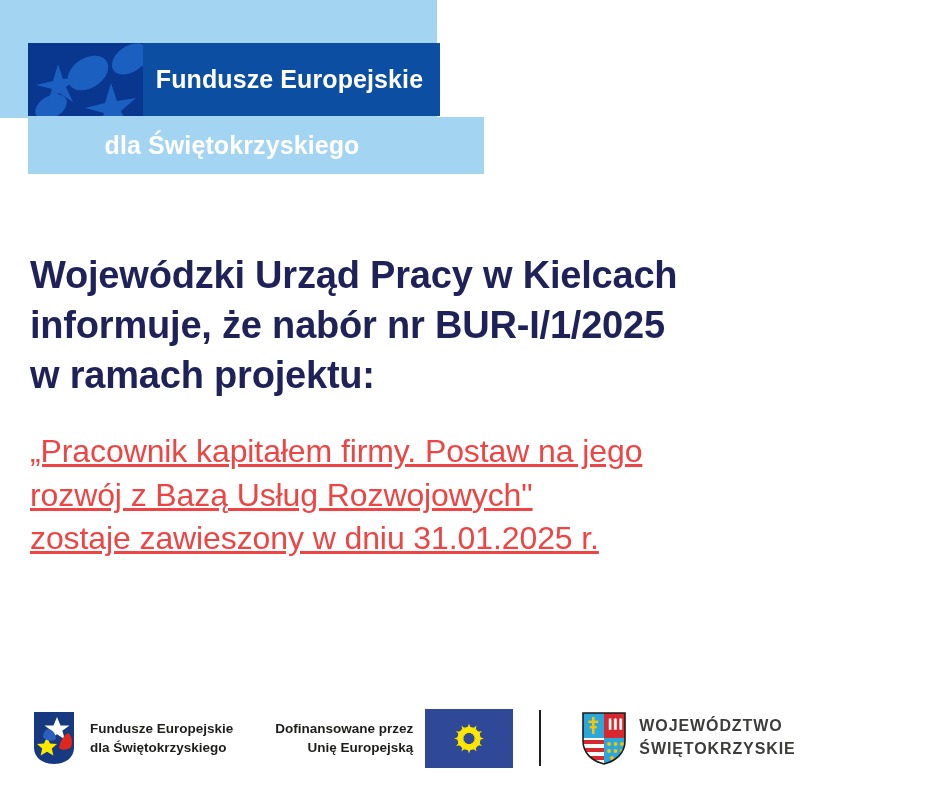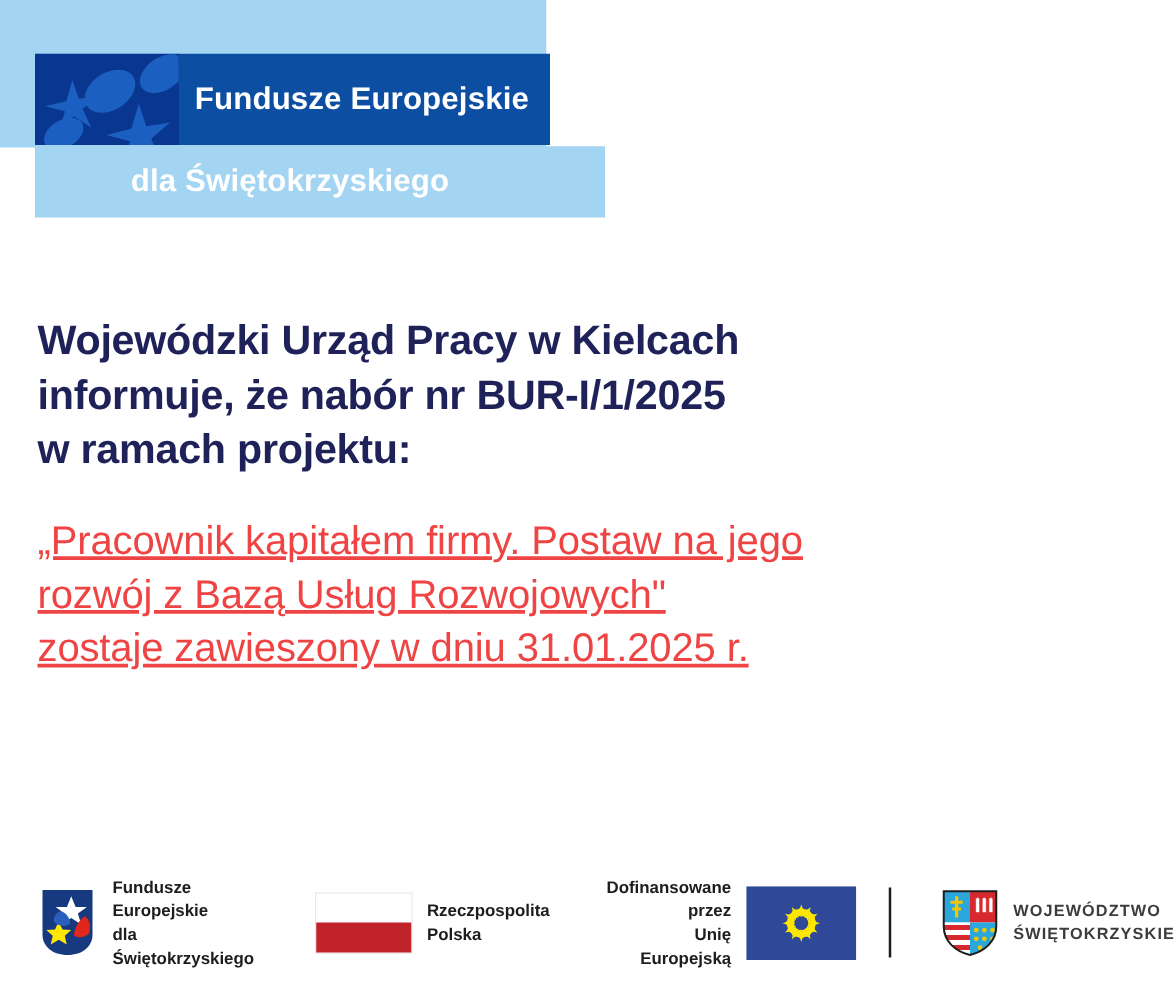--- a/index.html
+++ b/index.html
@@ -95,21 +95,21 @@
   
   #main-content {
     position: absolute;
     left: 30px;
     top: 250px;
     width: 860px;
   }
   .headline {
     color: #1f2259;
     font-weight: bold;
-    font-size: 33px;
+    font-size: 38px;
     line-height: 1.32;
     margin: 0 0 30px 0;
     white-space: pre-line;
     letter-spacing: -0.2px;
   }
   .paragraph {
     color: #ef4444;
     font-weight: normal;
     font-size: 32px;
     line-height: 1.35;
@@ -146,21 +146,21 @@
     line-height: 1.42;
     white-space: pre-line;
     margin-left: 12px;
   }
   .footer-text.right-aligned {
     text-align: right;
     margin-left: 0;
     margin-right: 12px;
   }
   .footer-text.voiv {
-    font-size: 13px;
+    font-size: 16px;
     letter-spacing: 0.9px;
     color: #3c3c3b;
     font-weight: bold;
   }
 
   .pl-flag {
     width: 78px;
     height: 49px;
     border: 1px solid #e8e8e8;
     box-sizing: border-box;
@@ -225,28 +225,20 @@
         <path d="M27 7 L30.5 15.5 L39.5 15.5 L32.3 20.8 L35 29.5 L27 24.3 L19 29.5 L21.7 20.8 L14.5 15.5 L23.5 15.5 Z" fill="#ffffff"></path>
         <path d="M17 27 L20 33.5 L27 34 L21.8 38.5 L23.4 45.5 L17 41.8 L10.6 45.5 L12.2 38.5 L7 34 L14 33.5 Z" fill="#ffe800"></path>
         <path d="M38 23 C42 26 43 32 41 37 C38 40 32 41 29 38 C30 32 33 26 38 23 Z" fill="#e1261c"></path>
         <path d="M18 19 C23 20 26 24 26 29 C22 32 16 31 13 27 C13 23 15 20 18 19 Z" fill="#2a5fbf"></path>
       </svg>
     </span>
     <div class="footer-text">Fundusze Europejskie
 dla Świętokrzyskiego</div>
   </div>
 
-  <div class="footer-logo fl-poland">
-    <div class="pl-flag">
-      <div class="pl-flag-white"></div>
-      <div class="pl-flag-red"></div>
-    </div>
-    <div class="footer-text">Rzeczpospolita
-Polska</div>
-  </div>
 
   <div class="footer-logo fl-eu">
     <div class="footer-text right-aligned">Dofinansowane przez
 Unię Europejską</div>
     <span>
       <svg class="eu-flag" width="88" height="59" viewBox="0 0 88 59" xmlns="http://www.w3.org/2000/svg">
         <rect width="88" height="59" fill="#2f4897"></rect>
         <g fill="#ffe800">
           <g id="eustar">
             <polygon points="44,14.5 45.35,18.6 49.7,18.6 46.2,21.2 47.5,25.3 44,22.8 40.5,25.3 41.8,21.2 38.3,18.6 42.65,18.6"></polygon>

